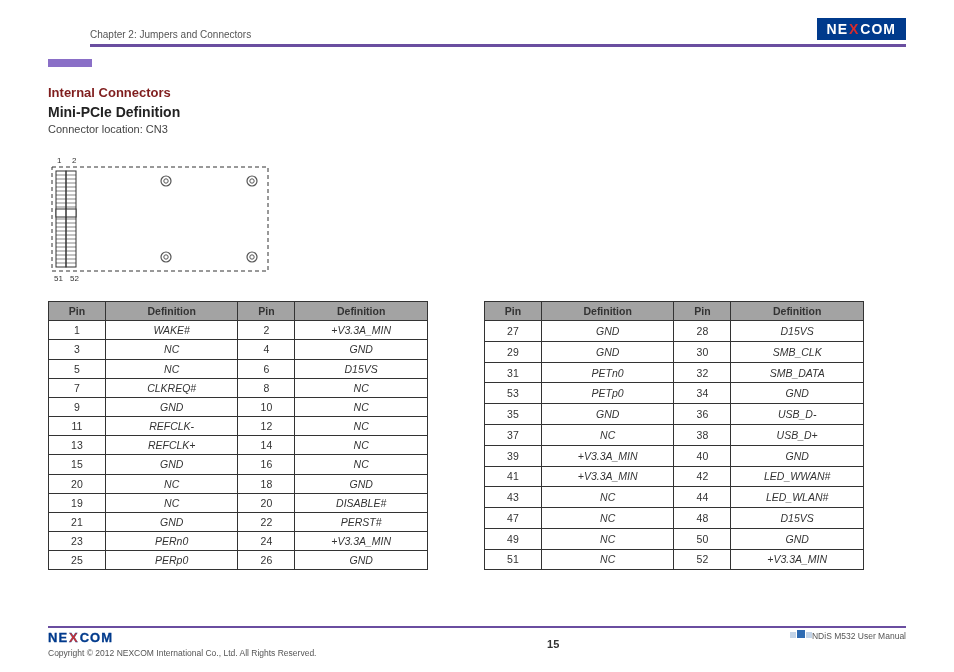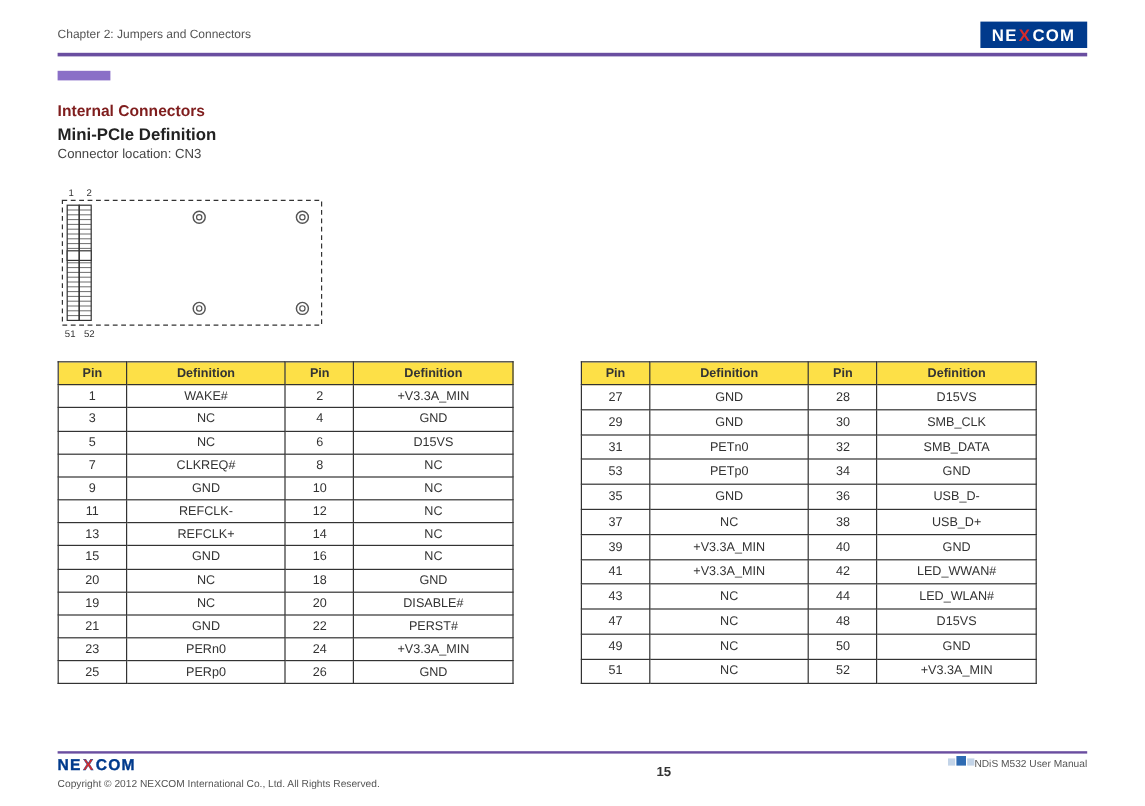--- a/index.html
+++ b/index.html
@@ -10,24 +10,25 @@
     font-family: Arial, Helvetica, sans-serif;
     color: #333;
     position: relative;
   }
   .page {
     padding: 18px 48px 0 48px;
   }
   .top-header {
     display: flex;
     justify-content: space-between;
-    align-items: center;
+    align-items: flex-end;
     border-bottom: 3px solid #6a4ea0;
     padding-bottom: 4px;
     margin-bottom: 6px;
+    margin-left: 42px;
   }
   .chapter-label {
     font-size: 10px;
     color: #555;
   }
   .logo {
     background: #003a8c;
     color: #fff;
     font-weight: bold;
     font-size: 14px;
@@ -80,23 +81,23 @@
     width: 380px;
   }
   table.pins th, table.pins td {
     border: 1px solid #333;
     text-align: center;
     padding: 2px 4px;
     line-height: 1.35;
   }
   table.pins th {
     font-weight: bold;
-    background: #fde047;
-  }
-  table.pins td.def { width: 35%; }
+    background: #a3a3a3;
+  }
+  table.pins td.def { width: 35%; font-style: italic; }
   table.pins td.pin { width: 15%; }
   .footer {
     position: absolute;
     left: 48px;
     right: 48px;
     bottom: 14px;
     border-top: 2px solid #6a4ea0;
     padding-top: 2px;
     display: flex;
     justify-content: space-between;

